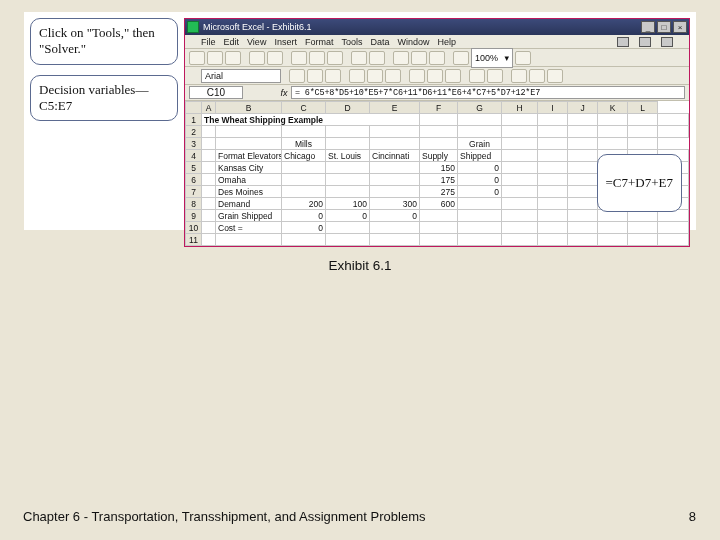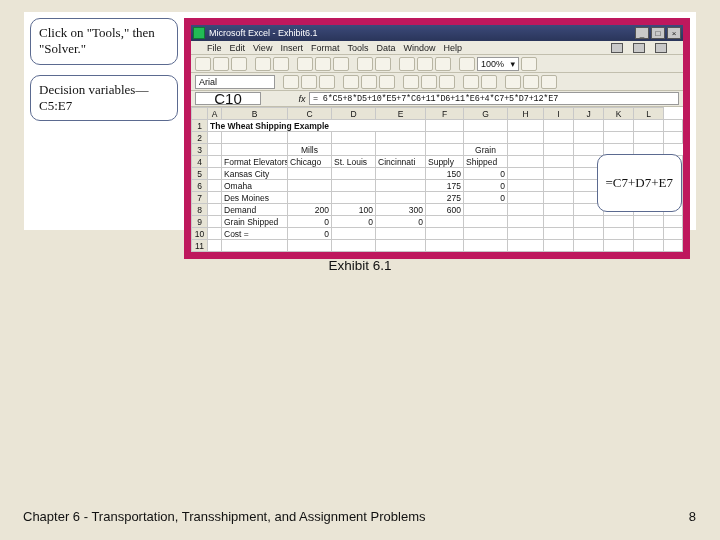--- a/index.html
+++ b/index.html
@@ -46,21 +46,21 @@
     font-size: 13px;
     color: #111;
     padding: 20px 8px;
     position: absolute;
     right: 14px;
     top: 142px;
   }
 
   .excel {
     flex: 1;
-    border: 7px solid #be185d;
+    border: 1px solid #be185d;
     background: #8b5cf6;
     font-size: 9px;
     color: #111;
   }
   .excel-titlebar {
     background: linear-gradient(#3c4a7a,#2a355a);
     color: #fff;
     display: flex; align-items: center;
     height: 16px; padding: 0 2px;
     font-size: 9px;
@@ -76,26 +76,26 @@
   .menurow .spacer { flex:1; }
   .menurow .docbtn { width:12px; height:10px; background:#c9c9c9; border:1px solid #555; margin-left:2px; }
   .toolbar {
     background:#eceadf; height:18px; display:flex; align-items:center;
     padding:0 4px; gap:2px; border-bottom:1px solid #c2bfae;
   }
   .tb { width:16px; height:14px; background:#f5f3ea; border:1px solid #b8b5a3; border-radius:2px; }
   .tbsep { width:4px; }
   .toolbar2 {
     background:#eceadf; height:18px; display:flex; align-items:center;
-    padding:0 4px; gap:2px; border-bottom:1px solid #c2bfae;
+    padding:0 16px; gap:2px; border-bottom:1px solid #c2bfae;
   }
   .fontbox { width:80px; height:14px; background:#fff; border:1px solid #999; font-size:9px; padding:0 3px; display:flex; align-items:center; }
-  .zoombox { width:42px; height:14px; background:#fff; border:1px solid #999; font-size:9px; padding:0 3px; display:flex; align-items:center; justify-content:space-between; }
+  .zoombox { width:42px; height:20px; background:#fff; border:1px solid #999; font-size:9px; padding:0 3px; display:flex; align-items:center; justify-content:space-between; }
   .fmlab { display:flex; height:16px; background:#eceadf; border-bottom:1px solid #c2bfae; }
-  .namebox { width:66px; border:1px solid #999; background:#fff; margin:1px 4px; display:flex; align-items:center; justify-content:center; font-size:15px; }
+  .namebox { width:54px; border:1px solid #999; background:#fff; margin:1px 4px; display:flex; align-items:center; justify-content:center; font-size:10px; }
   .fx { width:14px; display:flex; align-items:center; justify-content:center; font-style:italic;margin-left:30px; }
   .fml { flex:1; border:1px solid #999; background:#fff; margin:1px 4px 1px 0; padding:0 3px; display:flex; align-items:center; font-size:8.5px; font-family: "Courier New", monospace; letter-spacing:-0.2px; }
 
   table.sheet { border-collapse:collapse; width:100%; background:#fff; table-layout:fixed; }
   table.sheet th, table.sheet td {
     border:1px solid #c8c8c8; height:12px; font-size:8.5px; padding:0 2px;
     overflow:hidden; white-space:nowrap;
   }
   table.sheet th { background:#e7e4d6; font-weight:normal; text-align:center; }
   table.sheet th.rownum { width:16px; background:#e7e4d6; }

